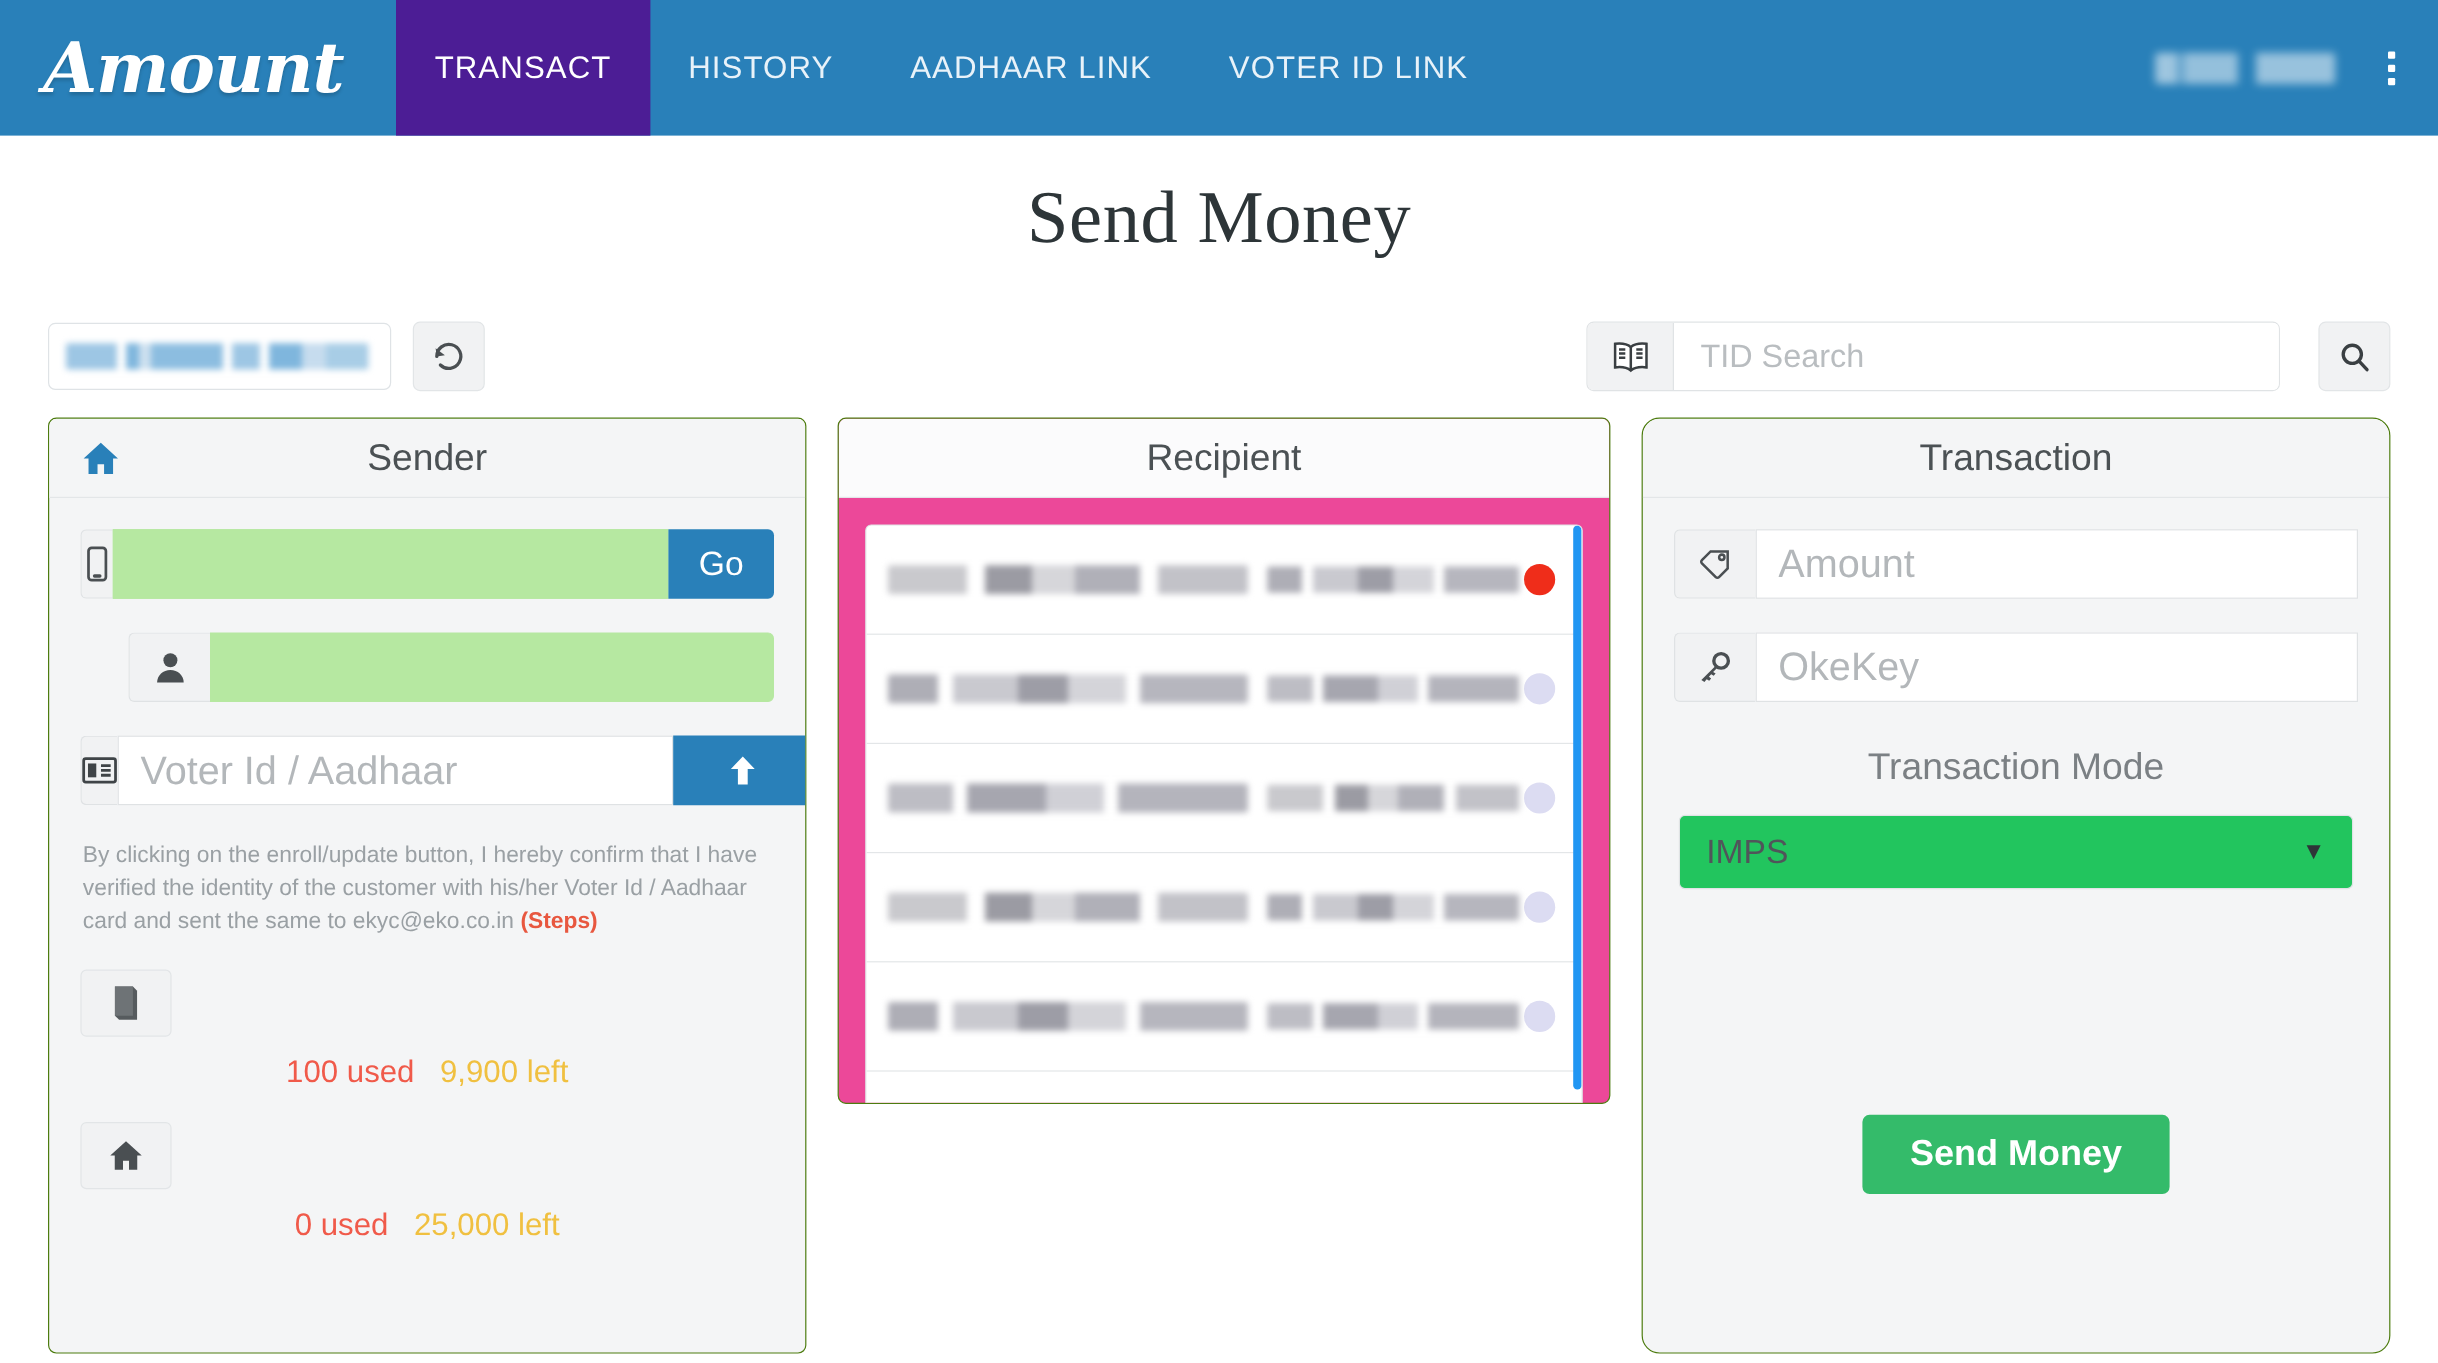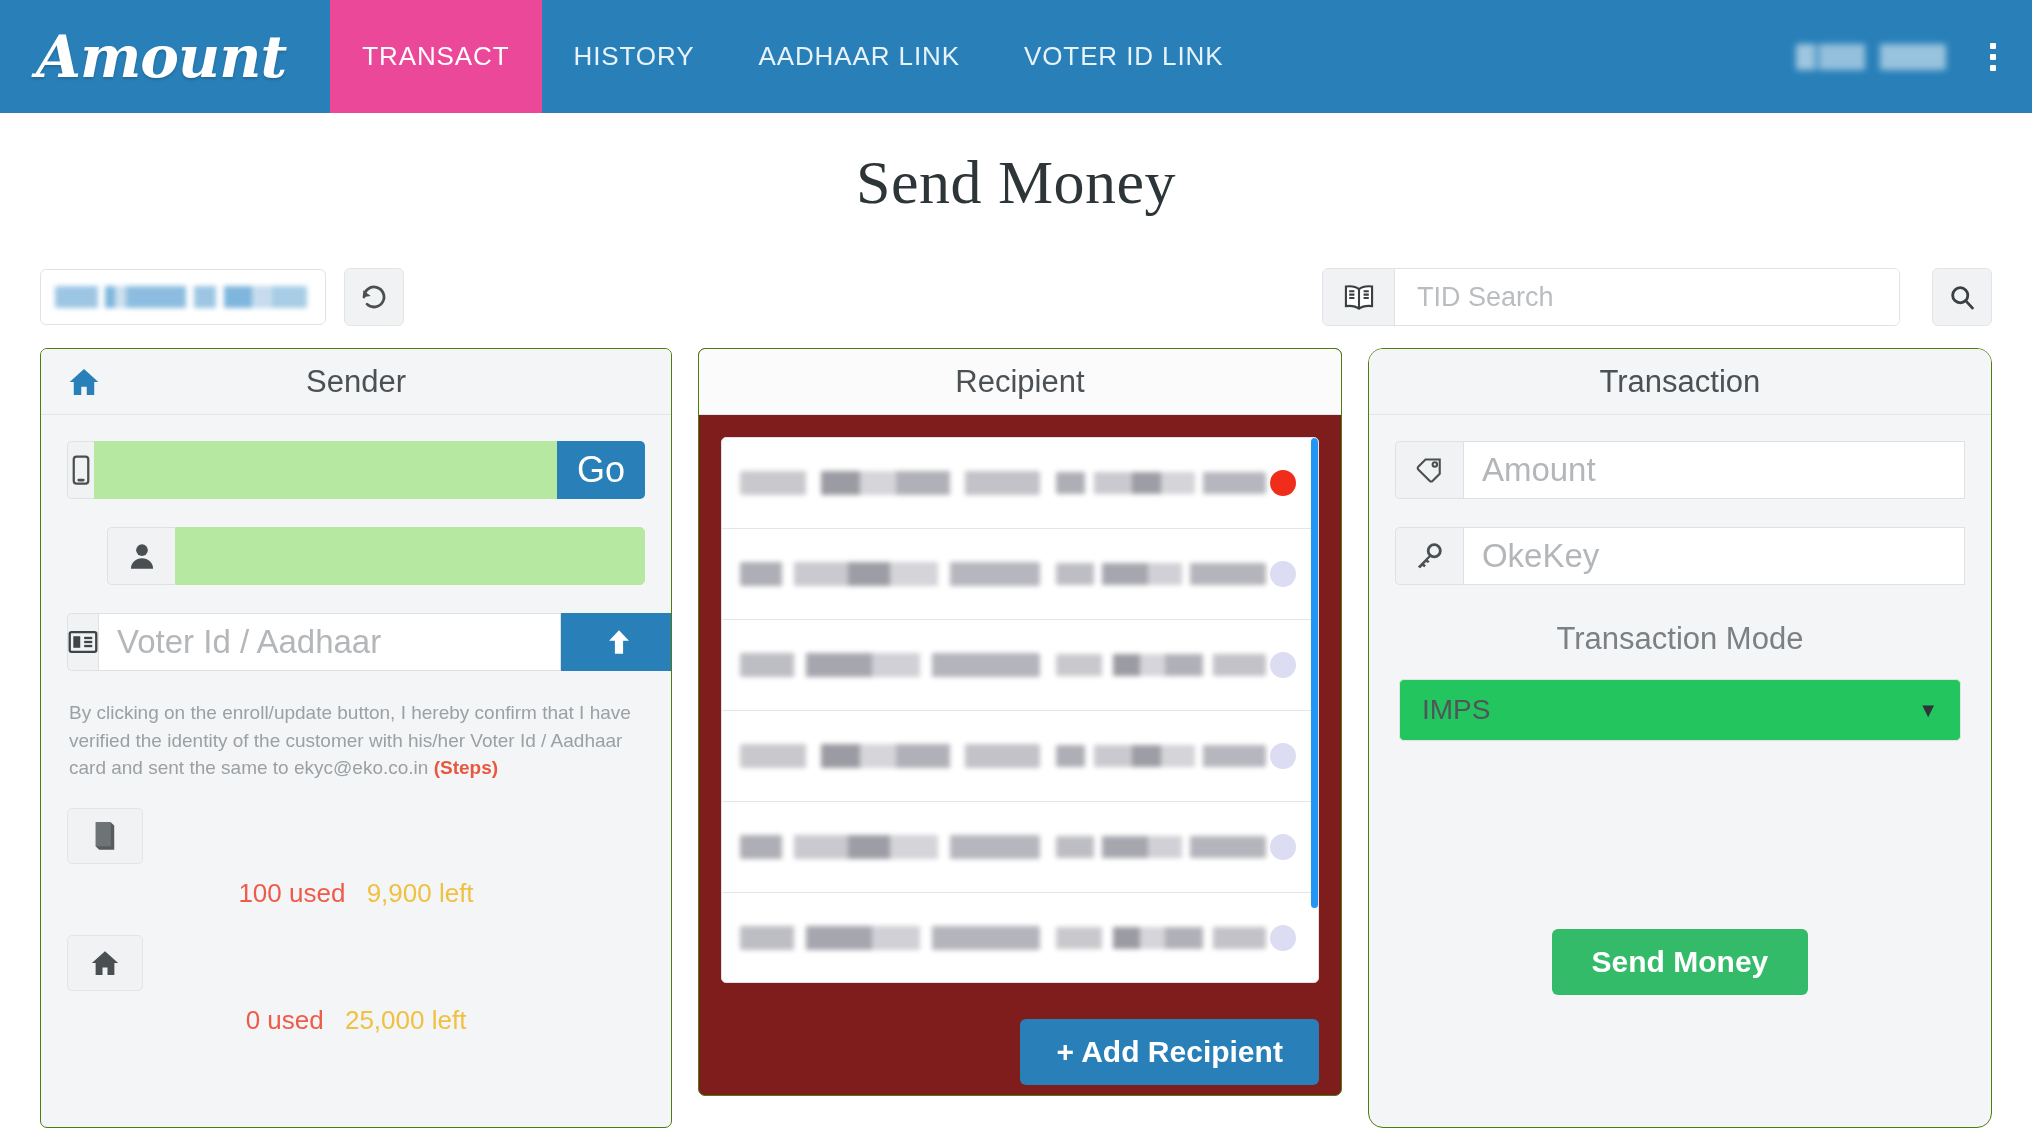--- a/index.html
+++ b/index.html
@@ -31,21 +31,21 @@
   .nav-tabs { display: flex; align-items: stretch; }
   .nav-tab {
     display: flex; align-items: center;
     padding: 0 32px;
     color: #e8f2f9;
     font-size: 26px;
     letter-spacing: .9px;
     cursor: pointer;
     white-space: nowrap;
   }
-  .nav-tab.active { background: #ec4899; color: #ffffff; }
+  .nav-tab.active { background: #4c1d95; color: #ffffff; }
   .nav-right {
     margin-left: auto;
     display: flex; align-items: center;
     padding-right: 26px;
   }
   .blur-user {
     width: 150px; height: 26px;
     margin-right: 34px;
     background:
       linear-gradient(90deg,
@@ -128,21 +128,21 @@
     padding: 6px 40px 0 40px;
     align-items: flex-start;
   }
   .panel {
     background: #f4f5f6;
     border: 1px solid #4d7c0f;
     border-radius: 7px;
     overflow: hidden;
   }
   .panel.sender { width: 640px; height: 780px; }
-  .panel.recipient { width: 652px; height: 748px; background: #7f1d1d; }
+  .panel.recipient { width: 652px; height: 572px; background: #ec4899; }
   .panel.transaction { width: 632px; height: 780px; border-radius: 15px; }
 
   .panel-head {
     height: 66px; position: relative;
     display: flex; align-items: center; justify-content: center;
     border-bottom: 1px solid #e3e6e8;
     background: #f4f5f6;
   }
   .panel.recipient .panel-head { background: #fbfbfc; }
   .panel-head .title { font-size: 31px; color: #4b5154; }
@@ -165,21 +165,21 @@
     flex: 1; border: 1px solid #dfe2e4; outline: none;
     padding: 0 18px; font-size: 33px; color: #55595c; background: #ffffff;
     font-family: "Liberation Sans", sans-serif;
   }
   .ig-input::placeholder { color: #b3b7ba; }
   .ig-input.green { background: #b6e8a1; border-color: #b6e8a1; }
   .ig-btn {
     min-width: 88px; padding: 16px 18px;
     background: #2980b9; color: #ffffff; border: 0;
     border-radius: 0 5px 5px 0;
-    font-size: 36px; cursor: pointer;
+    font-size: 28px; cursor: pointer;
     display: flex; align-items: center; justify-content: center;
     font-family: "Liberation Sans", sans-serif;
   }
   .ig-btn.wide { min-width: 116px; }
   .name-row { padding-left: 40px; }
   .name-row .ig-input { border-radius: 0 5px 5px 0; }
 
   .disclaimer {
     font-size: 19px; line-height: 1.45; color: #9aa0a4;
     margin: 12px 2px 0 2px;

